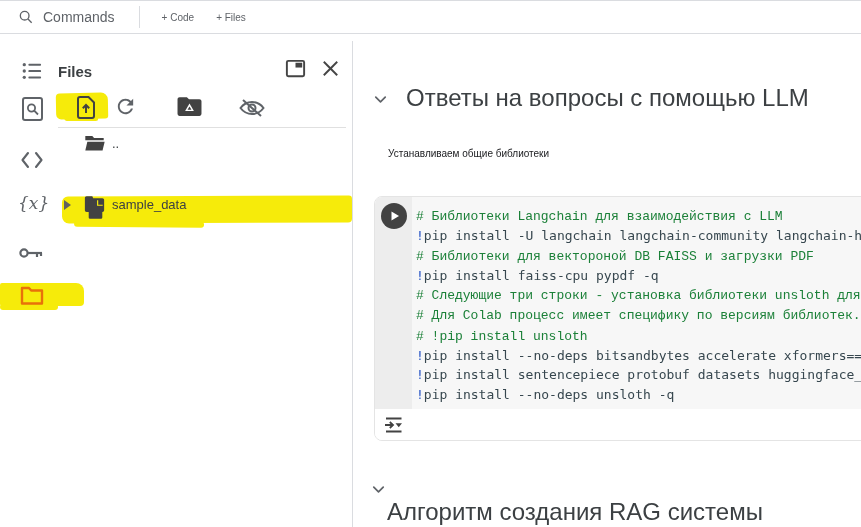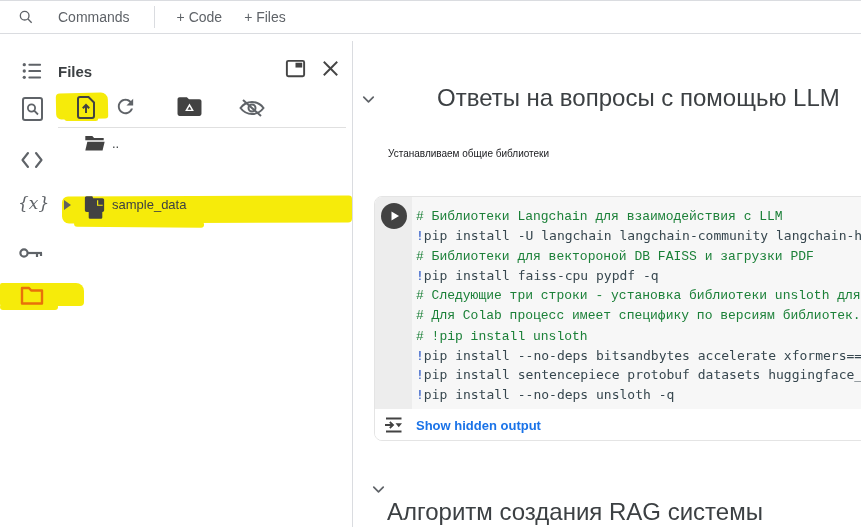--- a/index.html
+++ b/index.html
@@ -9,23 +9,23 @@
     font-family:"Liberation Sans", sans-serif; color:#3c4043;
   }
   svg { display:block; }
 
   
   .topbar {
     position:absolute; left:0; top:7; width:861px; height:34px;
     border-top:1px solid #dadce0; border-bottom:1px solid #dadce0;
     display:flex; align-items:center; padding-left:18px; background:#fff;
   }
-  .topbar-item { display:flex; align-items:flex-end; gap:24px; font-size:14px; color:#5f6368; cursor:pointer; }
+  .topbar-item { display:flex; align-items:flex-end; gap:9px; font-size:14px; color:#5f6368; cursor:pointer; }
   .topbar-sep { width:1px; height:22px; background:#dadce0; margin:0 22px 0 24px; }
-  .topbar-add { margin-right:22px; font-size:14px; color:#5f6368; cursor:pointer; }
+  .topbar-add { margin-right:22px; font-size:10px; color:#5f6368; cursor:pointer; }
 
   
   .rail-icon { position:absolute; cursor:pointer; z-index:3; }
   .rail-toc    { left:21px; top:61px; }
   .rail-find   { left:21px; top:96px; }
   .rail-code   { left:20px; top:149px; }
   .rail-vars   { left:18px; top:193px; font-family:"DejaVu Serif", serif; font-style:italic; font-size:17px; color:#5f6368; }
   .rail-key    { left:18px; top:243px; }
   .rail-folder { left:20px; top:285px; }
 
@@ -54,21 +54,21 @@
   .hl { position:absolute; background:#f6eb0a; z-index:1; }
   .hl-upload { left:56px; top:93px; width:52px; height:26px; border-radius:4px 7px 3px 5px; transform:rotate(-1.2deg); }
   .hl-upload::after { content:""; position:absolute; left:8px; top:23px; width:34px; height:5px; background:#f6eb0a; border-radius:3px; transform:rotate(1deg); }
   .hl-file { left:62px; top:196px; width:290px; height:27px; border-radius:6px 3px 4px 7px; transform:rotate(-0.2deg); }
   .hl-file::after { content:""; position:absolute; left:12px; bottom:-4px; width:130px; height:6px; background:#f6eb0a; border-radius:4px; transform:rotate(0.6deg); }
   .hl-rail { left:0; top:283px; width:84px; height:23px; border-radius:2px 8px 4px 2px; }
   .hl-rail::after { content:""; position:absolute; left:0; top:21px; width:58px; height:6px; background:#f6eb0a; border-radius:3px; }
 
   
   .section-head { position:absolute; display:flex; cursor:default; }
-  .sec1 { left:360px; top:84px;gap:43px; }
+  .sec1 { left:372px; top:84px; }
   .sec2 { left:370px; top:474px;flex-direction:column; }
   .sec-chevron { margin-top:7px; cursor:pointer; }
   .sec-title { margin-left:17px; font-size:24px; font-weight:400; color:#3c4043; white-space:nowrap; }
   .md-para { position:absolute; left:388px; top:148px; font-size:10px; color:#202124; }
 
   .cell {
     position:absolute; left:374px; top:196px; width:495px; height:245px;
     border:1px solid #e4e4e4; border-radius:8px; overflow:hidden; background:#fff;
   }
   .cell-code { display:flex; background:#f7f7f7; height:212px; }
@@ -244,21 +244,20 @@
   <div class="cell-output">
     <span class="output-icon">
       <svg width="24" height="24" viewBox="0 0 24 24">
         <line x1="4" y1="5.5" x2="19.5" y2="5.5" stroke="#424242" stroke-width="1.8"></line>
         <line x1="4" y1="18.5" x2="19.5" y2="18.5" stroke="#424242" stroke-width="1.8"></line>
         <line x1="3" y1="12" x2="10.5" y2="12" stroke="#424242" stroke-width="1.8"></line>
         <polyline points="7.8,9 11,12 7.8,15" fill="none" stroke="#424242" stroke-width="1.8"></polyline>
         <polygon points="13.5,10.3 20,10.3 16.75,14.3" fill="#424242"></polygon>
       </svg>
     </span>
-    <span class="output-link">Show hidden output</span>
   </div>
 </div>
 
 <div class="section-head sec2">
   <span class="sec-chevron">
     <svg width="17" height="17" viewBox="0 0 18 18">
         <polyline points="4,6.5 9,11.5 14,6.5" fill="none" stroke="#5f6368" stroke-width="1.8" stroke-linecap="round" stroke-linejoin="round"></polyline>
       </svg>
   </span>
   <span class="sec-title">Алгоритм создания RAG системы</span>

